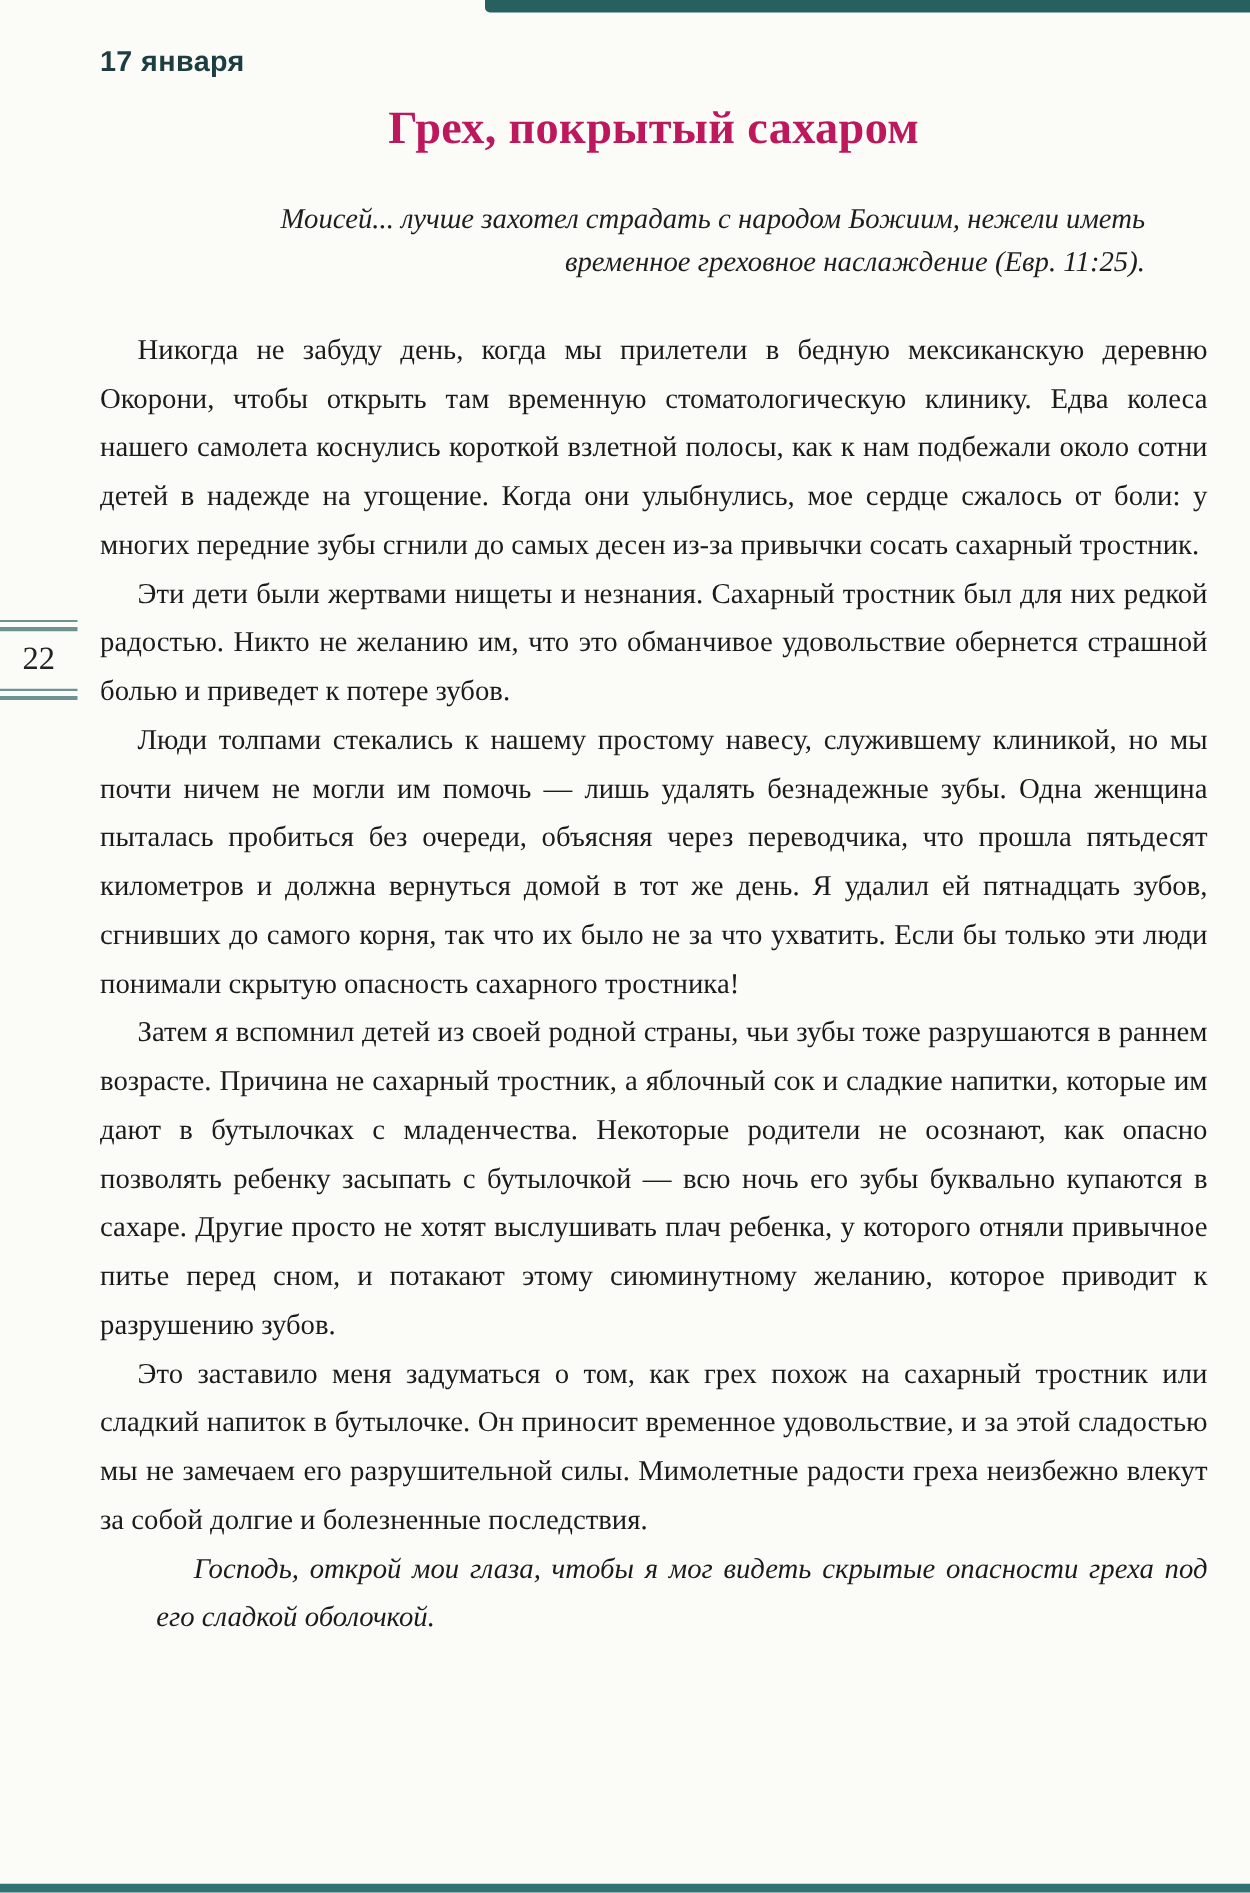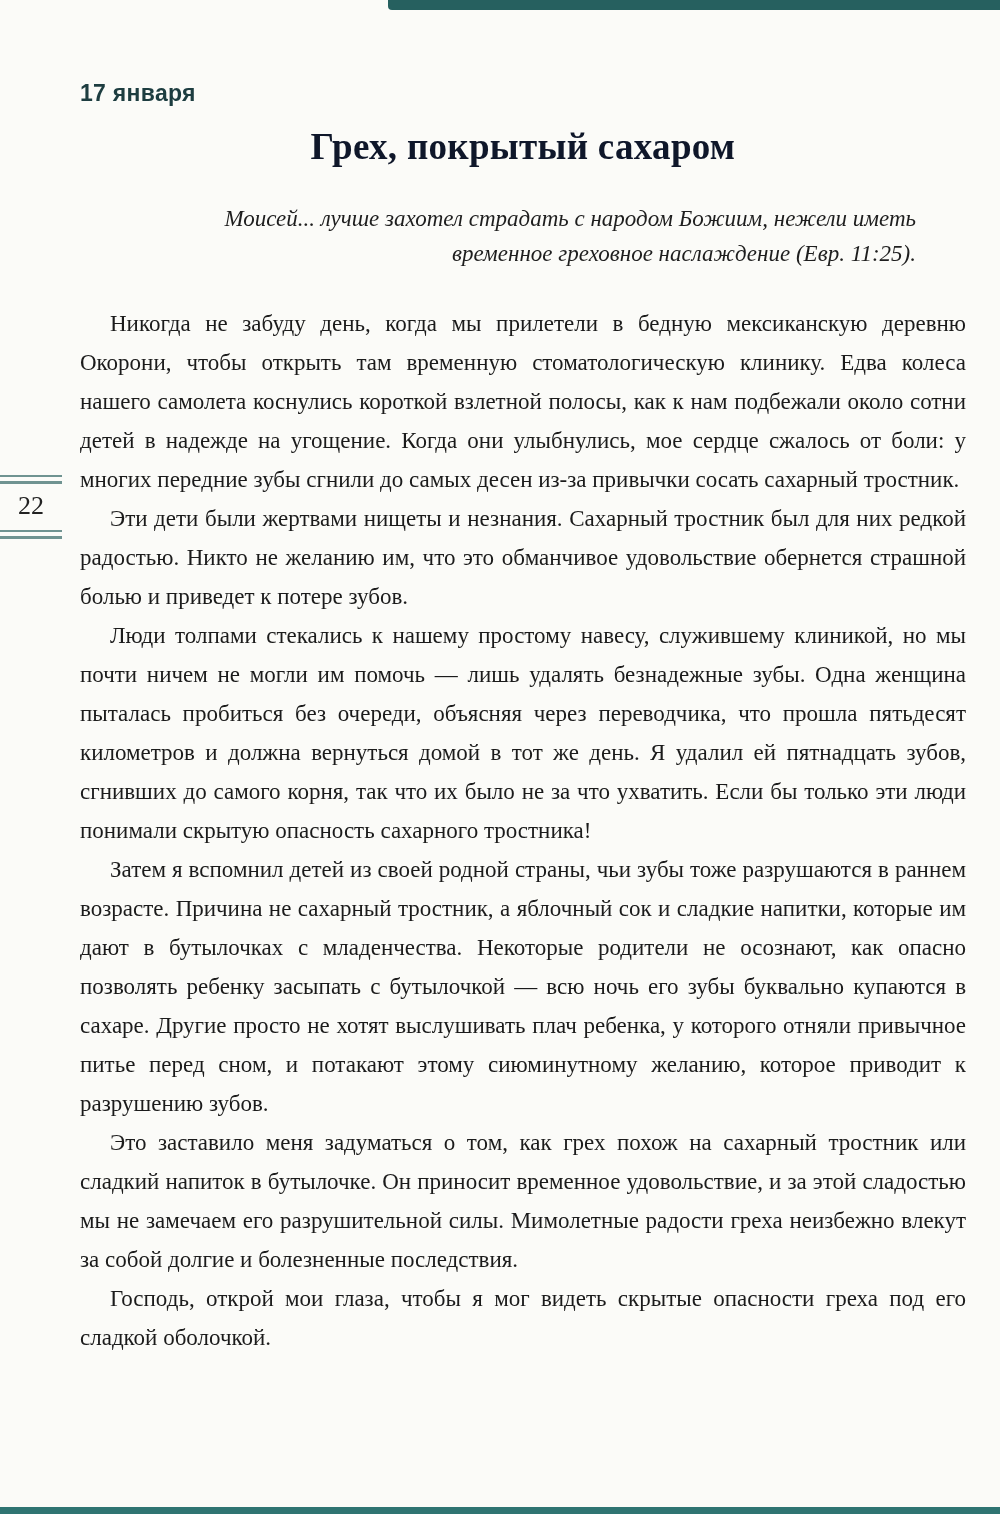--- a/index.html
+++ b/index.html
@@ -32,51 +32,52 @@
     left: 80px;
     width: 886px;
   }
   .date {
     font-family: "Liberation Sans", sans-serif;
     font-weight: bold;
     font-size: 23px;
     color: #1d3d40;
     margin-bottom: 18px;
     letter-spacing: 0.3px;
-    margin-top: 44px;
   }
   .title {
     text-align: center;
     font-weight: bold;
     font-size: 37px;
-    color: #0f172a;
+    color: #be185d;
     letter-spacing: 0.3px;
     margin-bottom: 34px;
   }
   .epigraph {
     font-style: italic;
     text-align: right;
     font-size: 23px;
     line-height: 1.52;
     margin: 0 50px 32px 50px;
     color: #1e1e1e;
   }
   .bodytext p {
     font-size: 23px;
     line-height: 39px;
     text-align: justify;
     text-indent: 30px;
     color: #1b1b1b;
   }
   .bodytext p.prayer {
+    font-style: italic;
+    margin-left: 45px;
   }
   .pagenum-block {
     position: absolute;
     left: 0;
-    top: 475px;
+    top: 496px;
     width: 62px;
     text-align: center;
   }
   .pagenum-rule {
     height: 9px;
     width: 62px;
     background: repeating-linear-gradient(
       to bottom,
       #6f9391 0px, #6f9391 2px,
       transparent 2px, transparent 6px,

